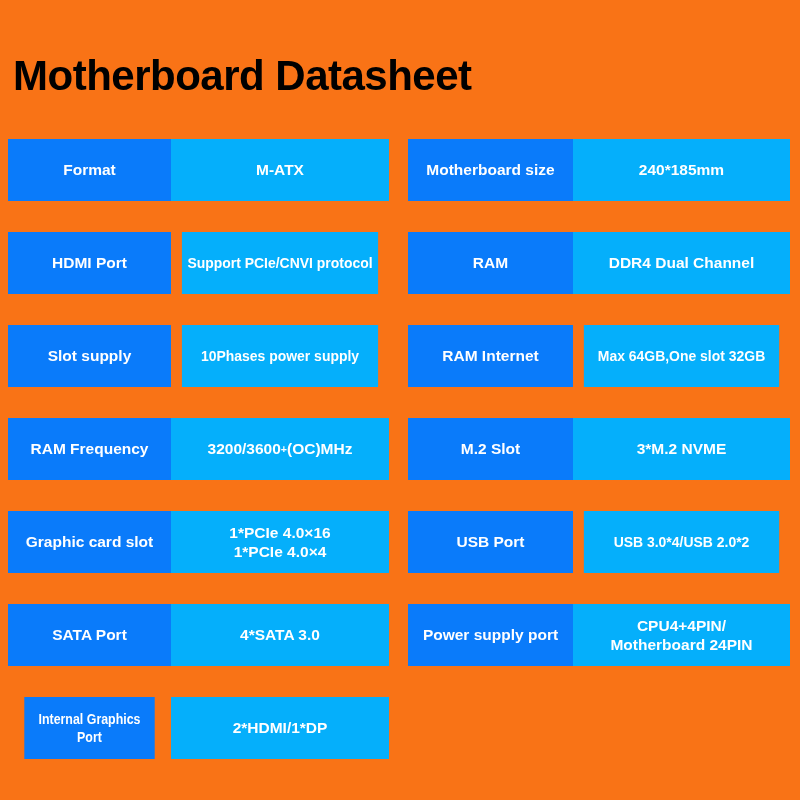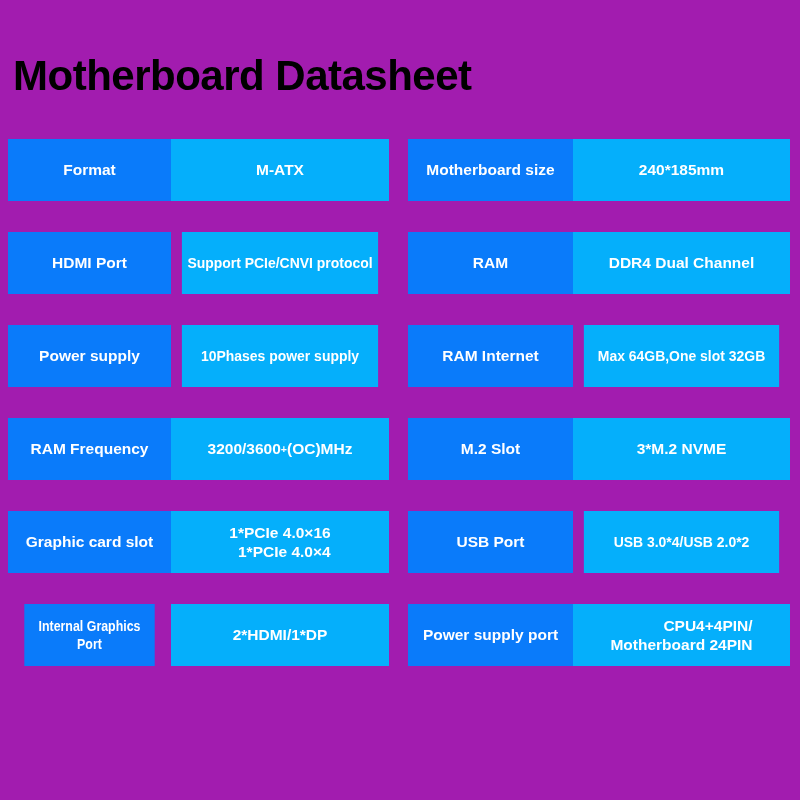--- a/index.html
+++ b/index.html
@@ -12,21 +12,21 @@
     height: 800px;
     overflow: hidden;
     font-family: "Liberation Sans", sans-serif;
     -webkit-font-smoothing: antialiased;
   }
 
   #page {
     position: relative;
     width: 800px;
     height: 800px;
-    background: #a21caf;
+    background: #f97316;
   }
 
   
   #page-title {
     position: absolute;
     left: 13px;
     top: 54px;
     font-size: 42px;
     font-weight: bold;
     color: #000000;
@@ -79,21 +79,21 @@
 
   
   #spec-table-left .cell-label { width: 163px; flex: 0 0 163px; }
   
   #spec-table-right .cell-label { width: 165px; flex: 0 0 165px; }
 
   
   .squeeze      { transform: scaleX(0.90); }
   .squeeze-hard { transform: scaleX(0.80); }
 
-  .two-line { line-height: 1.25; text-align: right; }
+  .two-line { line-height: 1.25; }
 
   sup.plus {
     font-size: 0.68em;
     vertical-align: super;
     line-height: 0;
   }
 </style>
 </head>
 <body>
 
@@ -107,21 +107,21 @@
       <div class="cell-label">Format</div>
       <div class="cell-value">M-ATX</div>
     </div>
 
     <div class="spec-row">
       <div class="cell-label">HDMI Port</div>
       <div class="cell-value squeeze">Support PCIe/CNVI protocol</div>
     </div>
 
     <div class="spec-row">
-      <div class="cell-label">Power supply</div>
+      <div class="cell-label">Slot supply</div>
       <div class="cell-value squeeze">10Phases power supply</div>
     </div>
 
     <div class="spec-row">
       <div class="cell-label">RAM Frequency</div>
       <div class="cell-value">
         <span>3200/3600</span>
           <sup class="plus">+</sup>
           <span>(OC)MHz</span>
       </div>
@@ -130,20 +130,24 @@
     <div class="spec-row">
       <div class="cell-label">Graphic card slot</div>
       <div class="cell-value two-line">
         <div>
           <div>1*PCIe 4.0×16</div>
           <div>1*PCIe 4.0×4</div>
         </div>
       </div>
     </div>
 
+    <div class="spec-row">
+      <div class="cell-label">SATA Port</div>
+      <div class="cell-value">4*SATA 3.0</div>
+    </div>
 
     <div class="spec-row">
       <div class="cell-label squeeze-hard">Internal Graphics Port</div>
       <div class="cell-value">2*HDMI/1*DP</div>
     </div>
 
   </div>
 
   <div class="spec-table" id="spec-table-right">
 

